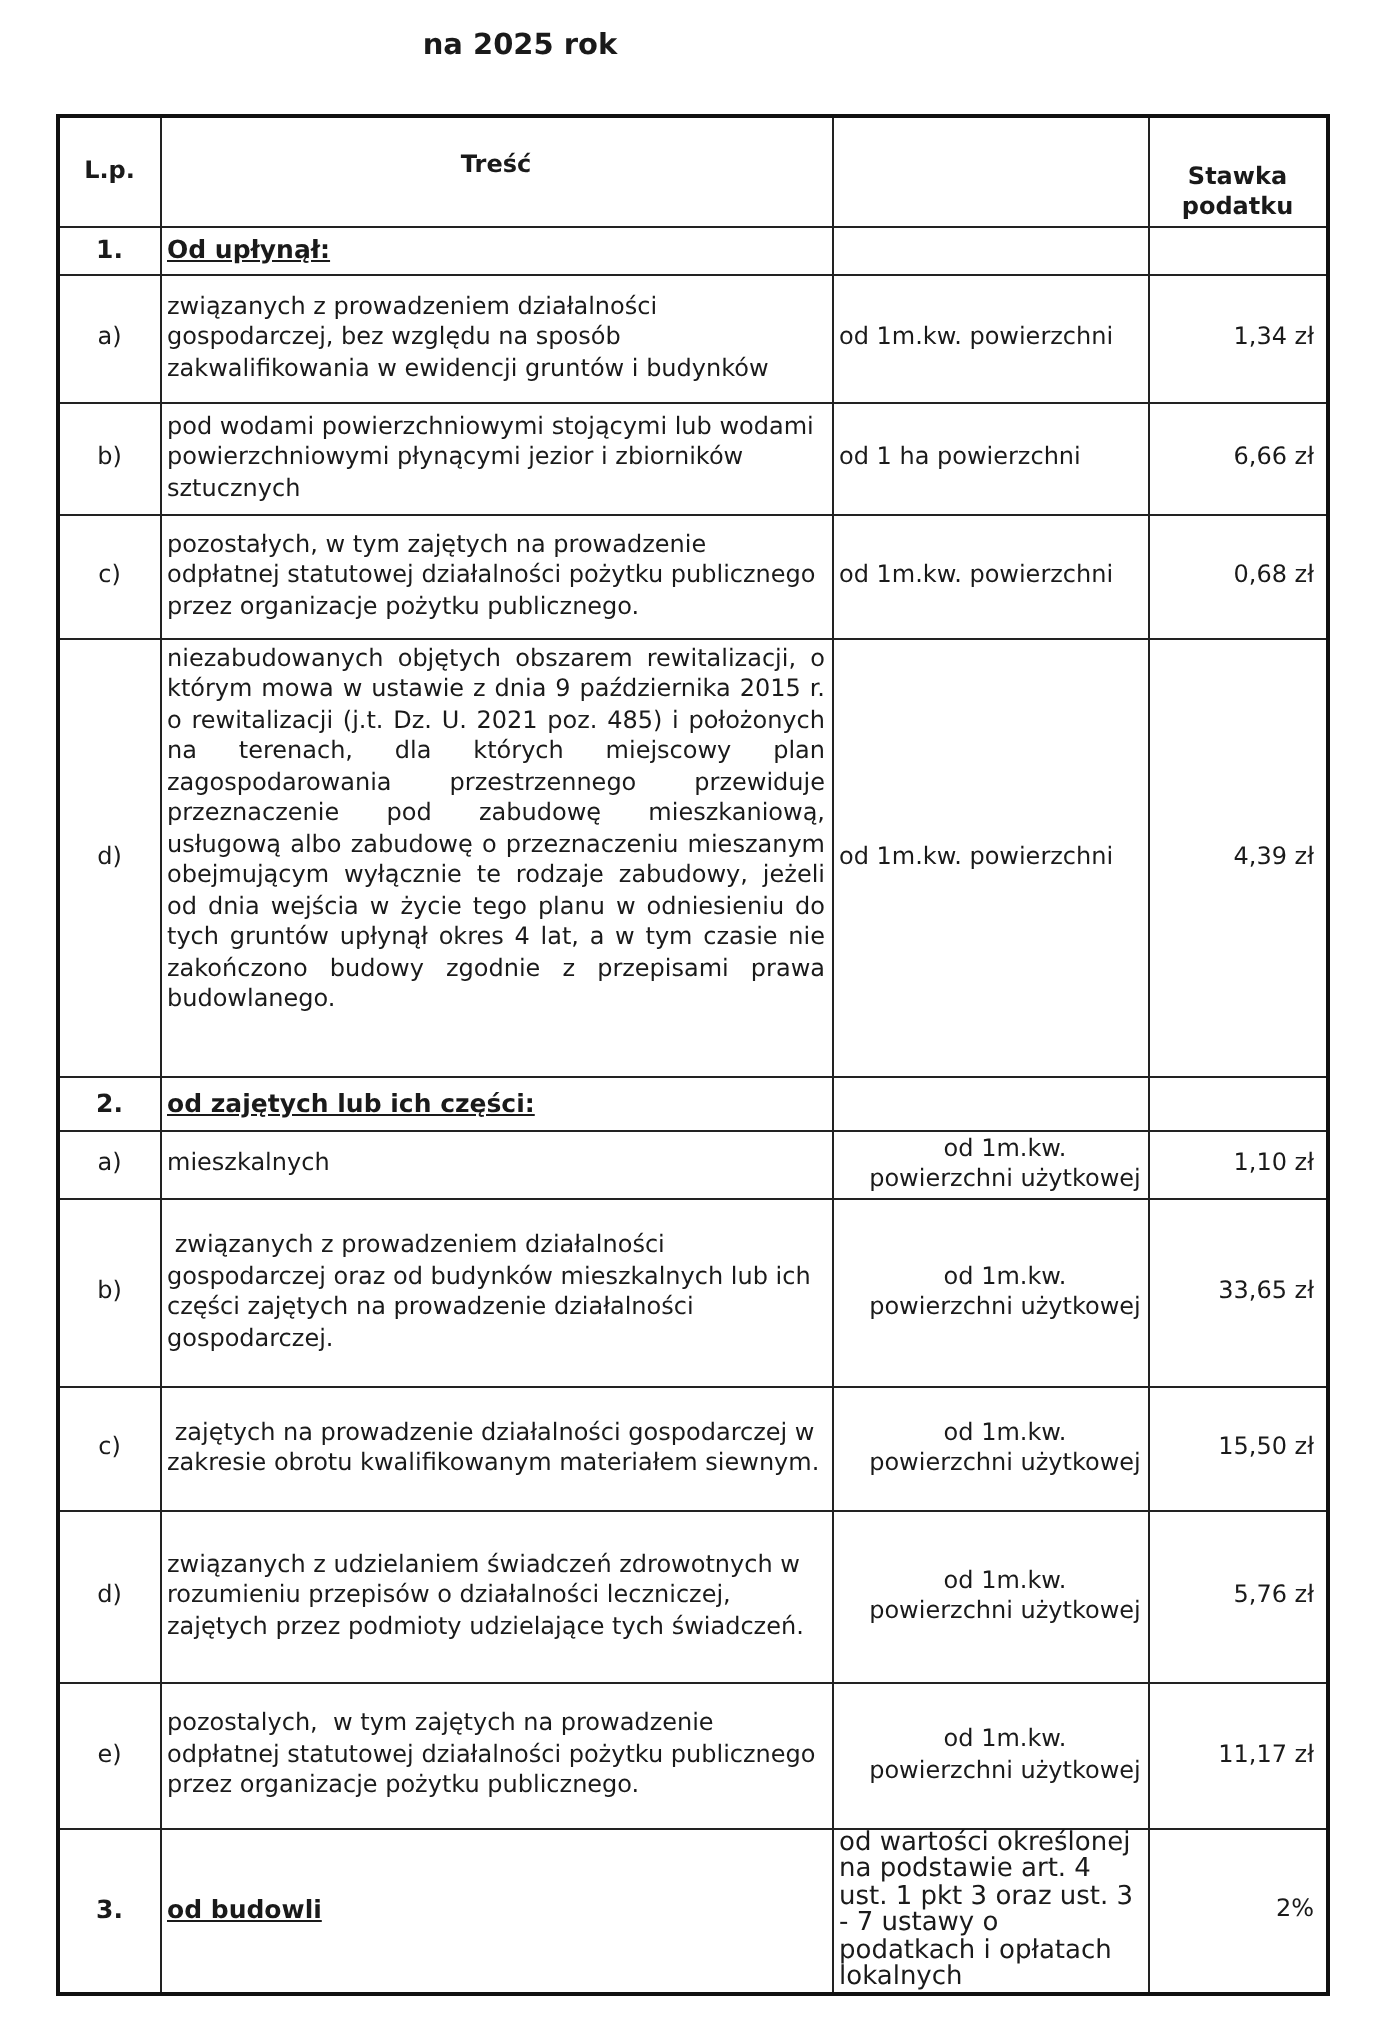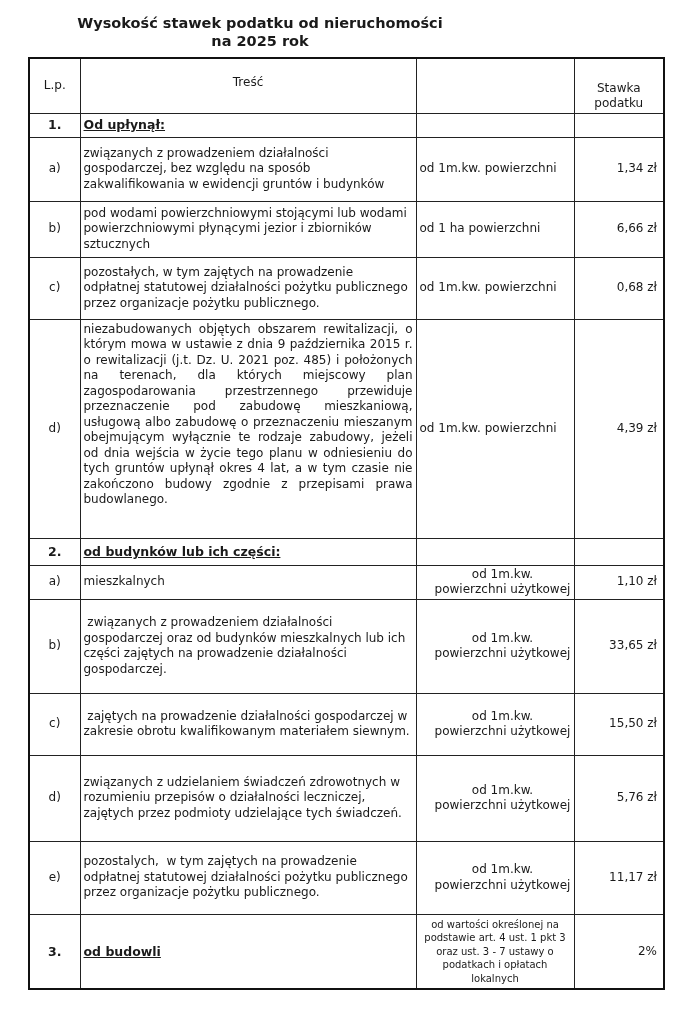--- a/index.html
+++ b/index.html
@@ -5,36 +5,35 @@
   html, body { margin: 0; padding: 0; background: #ffffff; }
   body { width: 700px; height: 1015px; position: relative; overflow: hidden;
          font-family: "DejaVu Sans", sans-serif; color: #1a1a1a; }
   .title { position: absolute; top: 14px; left: 0; width: 520px; text-align: center;
            font-weight: bold; font-size: 14.5px; line-height: 18px; }
   table { position: absolute; top: 57px; left: 28px; width: 635px;
           border-collapse: collapse; border: 2.5px solid #111; table-layout: fixed; }
   td, th { border: 1.5px solid #222; padding: 0 3px; font-size: 12px; line-height: 15.5px;
            vertical-align: middle; font-weight: normal; }
   col.c1 { width: 51px; } col.c2 { width: 336px; } col.c3 { width: 158px; } col.c4 { width: 90px; }
-  th { font-weight: normal; text-align: center; }
+  th { font-weight: bold; text-align: center; }
   th.hdr-rate { vertical-align: bottom; padding-bottom: 1px; }
   td.lp { text-align: center; }
   td.lp.bold { font-weight: bold; font-size: 12.5px; }
   td.sec { font-weight: bold; text-decoration: underline; font-size: 12.5px; }
   td.rate { text-align: right; padding-right: 6px; }
   td.basis { text-align: left; }
   td.basis.c { text-align: center; padding-left: 18px; }
-  td.basis.small { font-size: 10px; line-height: 13.5px; text-align: center; }
+  td.basis.small { font-size: 13px; line-height: 13.5px; }
   td.just { text-align: justify; }
 </style>
 </head>
 <body>
 
 <div class="title">
-  <div>Wysokość stawek podatku od nieruchomości</div>
   <div>na 2025 rok</div>
 </div>
 
 <table>
   <colgroup>
       <col class="c1">
       <col class="c2">
       <col class="c3">
       <col class="c4">
     </colgroup>
@@ -72,21 +71,21 @@
   </tr>
   <tr style="height:219px">
     <td class="lp">d)</td>
     <td class="just" style="vertical-align:top;padding-top:2px">niezabudowanych objętych obszarem rewitalizacji, o którym mowa w ustawie z dnia 9 października 2015 r. o rewitalizacji (j.t. Dz. U. 2021 poz. 485) i położonych na terenach, dla których miejscowy plan zagospodarowania przestrzennego przewiduje przeznaczenie pod zabudowę mieszkaniową, usługową albo zabudowę o przeznaczeniu mieszanym obejmującym wyłącznie te rodzaje zabudowy, jeżeli od dnia wejścia w życie tego planu w odniesieniu do tych gruntów upłynął okres 4 lat, a w tym czasie nie zakończono budowy zgodnie z przepisami prawa budowlanego.</td>
     <td class="basis">od 1m.kw. powierzchni</td>
     <td class="rate">4,39 zł</td>
   </tr>
 
   <tr style="height:27px">
     <td class="lp bold">2.</td>
-    <td class="sec">od budynków lub ich części:</td>
+    <td class="sec">od zajętych lub ich części:</td>
     <td></td>
     <td></td>
   </tr>
   <tr style="height:34px">
     <td class="lp">a)</td>
     <td>mieszkalnych</td>
     <td class="basis c">od 1m.kw. powierzchni użytkowej</td>
     <td class="rate">1,10 zł</td>
   </tr>
   <tr style="height:94px">

